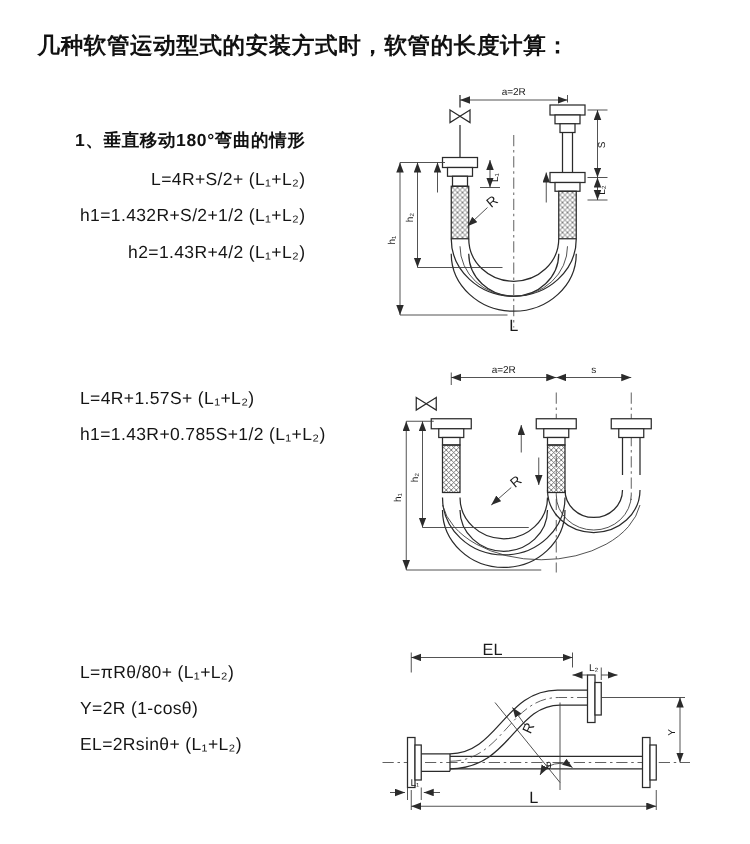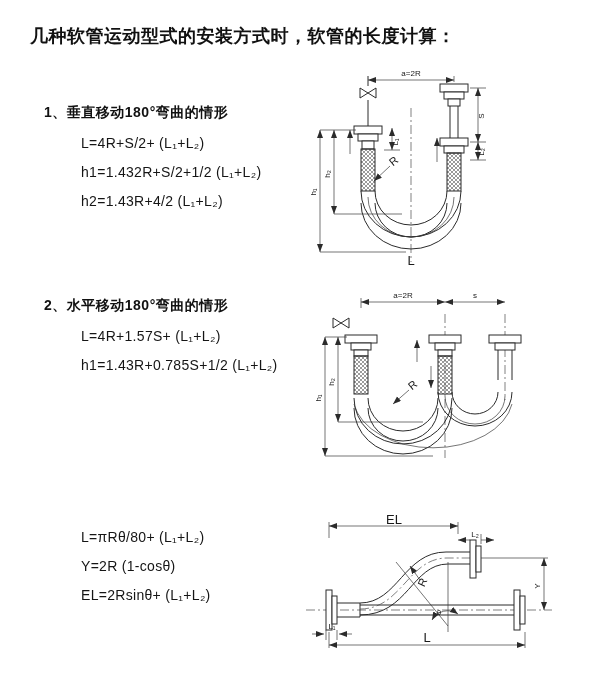--- a/index.html
+++ b/index.html
@@ -6,22 +6,22 @@
   body{
     width:600px;height:675px;background:#ffffff;position:relative;overflow:hidden;
     font-family:"Liberation Sans","DejaVu Sans",sans-serif;color:#1a1a1a;
   }
   .page-title{
     position:absolute;left:30px;top:24px;font-size:18px;font-weight:bold;
     letter-spacing:0.5px;color:#111;
   }
   .section{position:absolute;left:44px;}
   .section .heading{font-size:14px;font-weight:bold;color:#111;letter-spacing:0.5px;}
-  .section .formula{font-size:14px;font-weight:500;color:#151515;margin-top:13px;margin-left:37px;letter-spacing:0.3px;}
-  #section-1{top:104px;}
+  .section .formula{font-size:14px;font-weight:500;color:#151515;margin-top:13px;margin-left:20px;letter-spacing:0.3px;}
+  #section-1{top:104px;text-align:right;}
   #section-2{top:297px;}
   #section-3{top:516px;}
   .diagram{position:absolute;}
   #diagram-1{left:306px;top:62px;}
   #diagram-2{left:313px;top:280px;}
   #diagram-3{left:298px;top:514px;}
   svg{display:block;}
   svg .ln{stroke:#2b2b2b;stroke-width:1;fill:none;}
   svg .thin{stroke:#3a3a3a;stroke-width:0.7;fill:none;}
   svg .cl{stroke:#4a4a4a;stroke-width:0.7;fill:none;stroke-dasharray:9 3 2 3;}
@@ -139,21 +139,20 @@
   <g>
     <line class="dim" x1="84" y1="104" x2="68" y2="119" marker-end="url(#ar)"></line>
     <text class="lbl" x="90" y="102" transform="rotate(-40 90 102)" text-anchor="middle">R</text>
   </g>
 
   <text class="big" x="105" y="203" text-anchor="middle">L</text>
 </svg>
 </div>
 
 <div class="section" id="section-2">
-  <div class="heading">2、水平移动180°弯曲的情形</div>
   <div class="formula">L=4R+1.57S+ (L₁+L₂)</div>
   <div class="formula">h1=1.43R+0.785S+1/2 (L₁+L₂)</div>
 </div>
 
 <div class="diagram" id="diagram-2">
 <svg width="236" height="184" viewBox="0 0 236 184">
 
   <line class="cl" x1="132" y1="34" x2="132" y2="178"></line>
   <line class="cl" x1="192" y1="34" x2="192" y2="120"></line>
 

